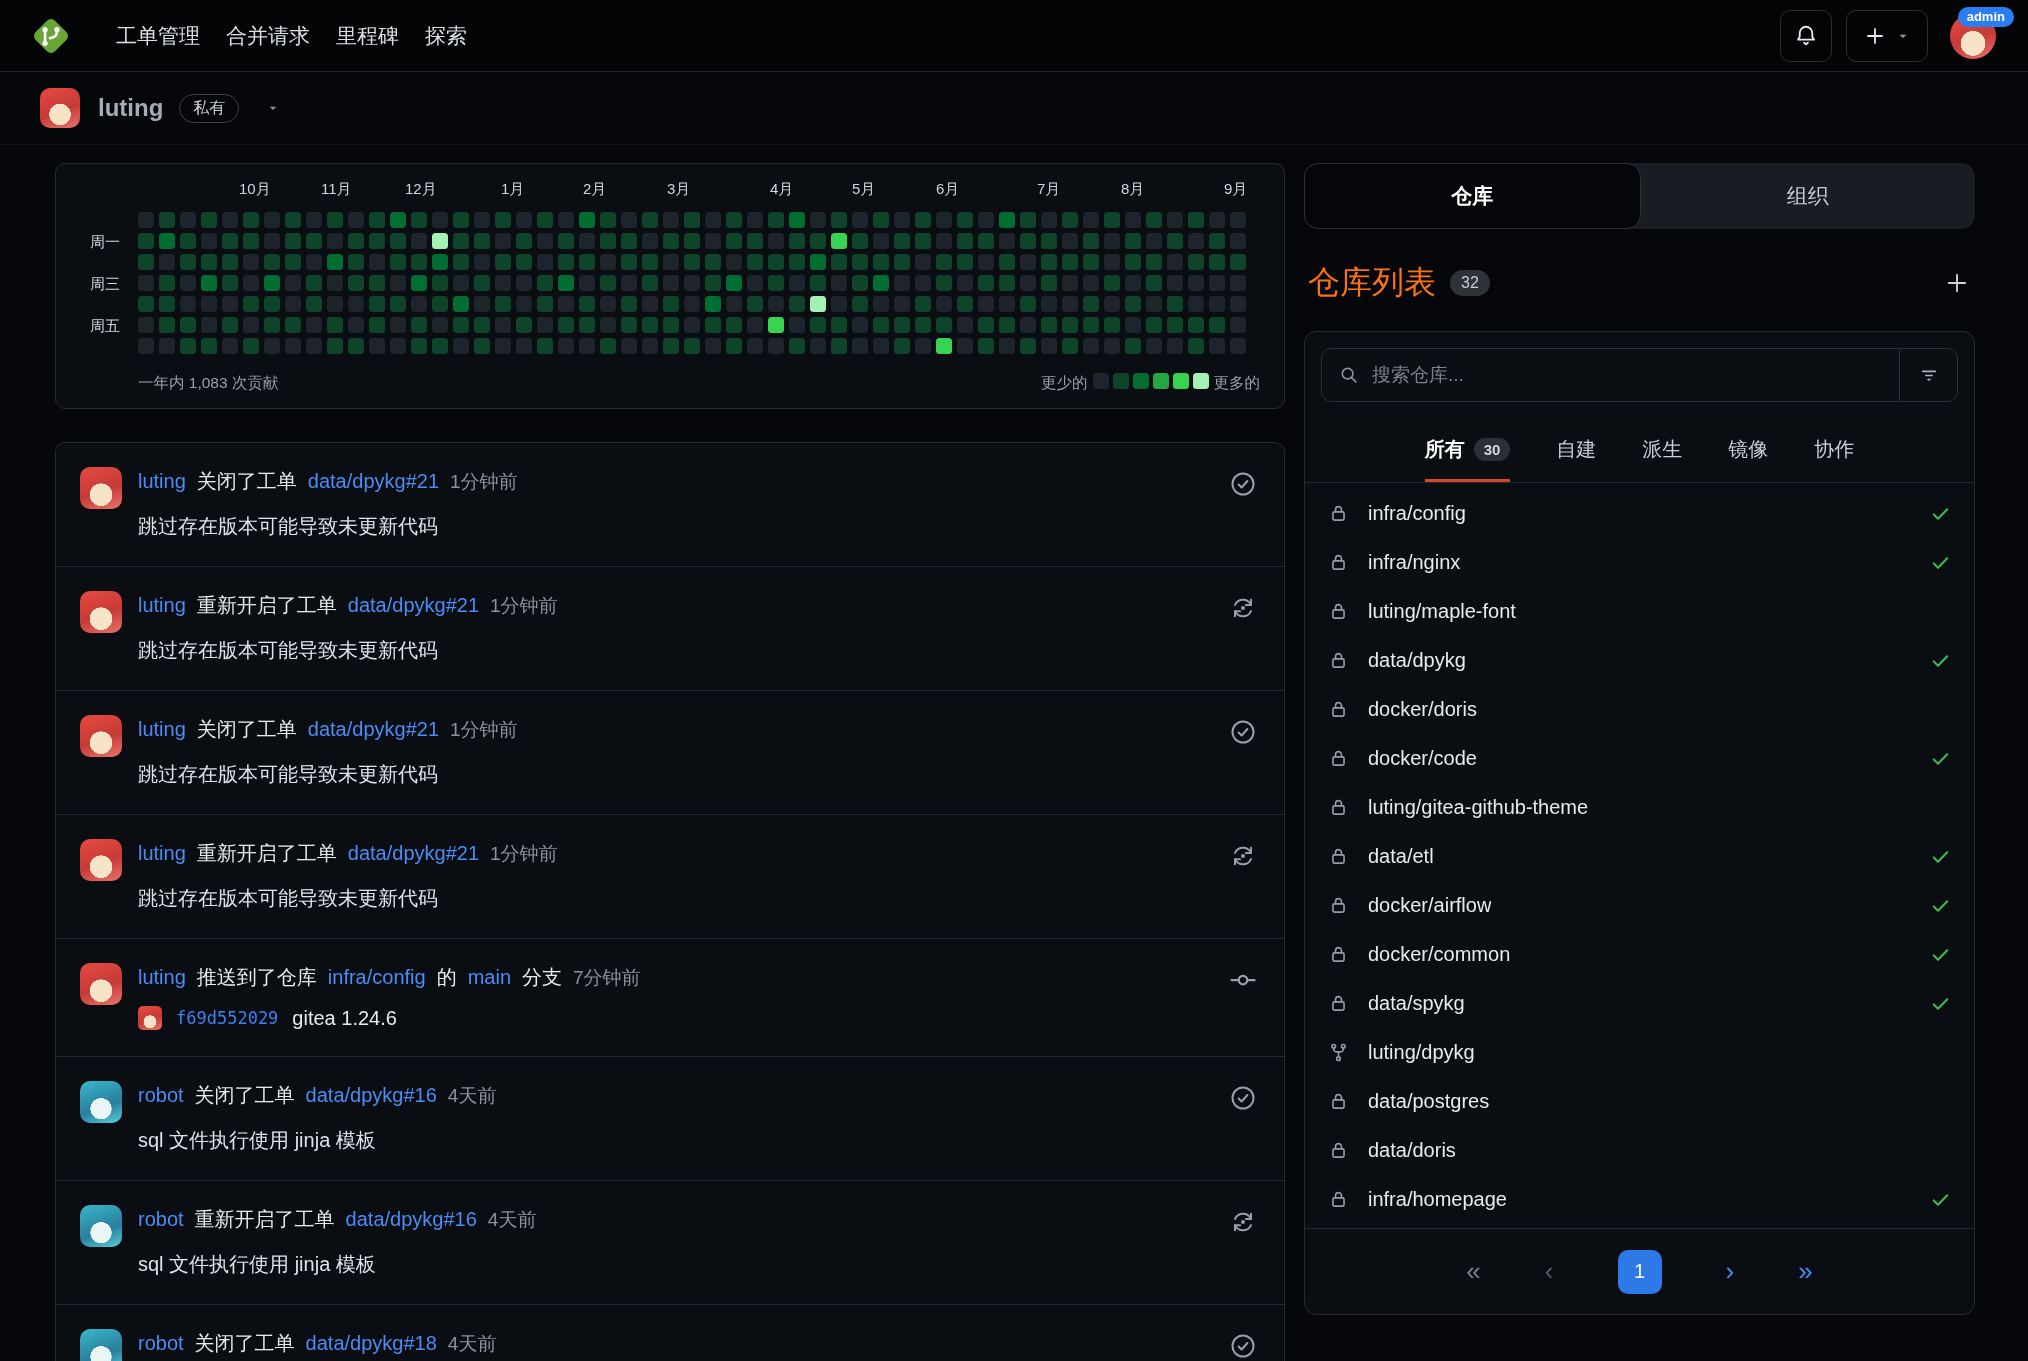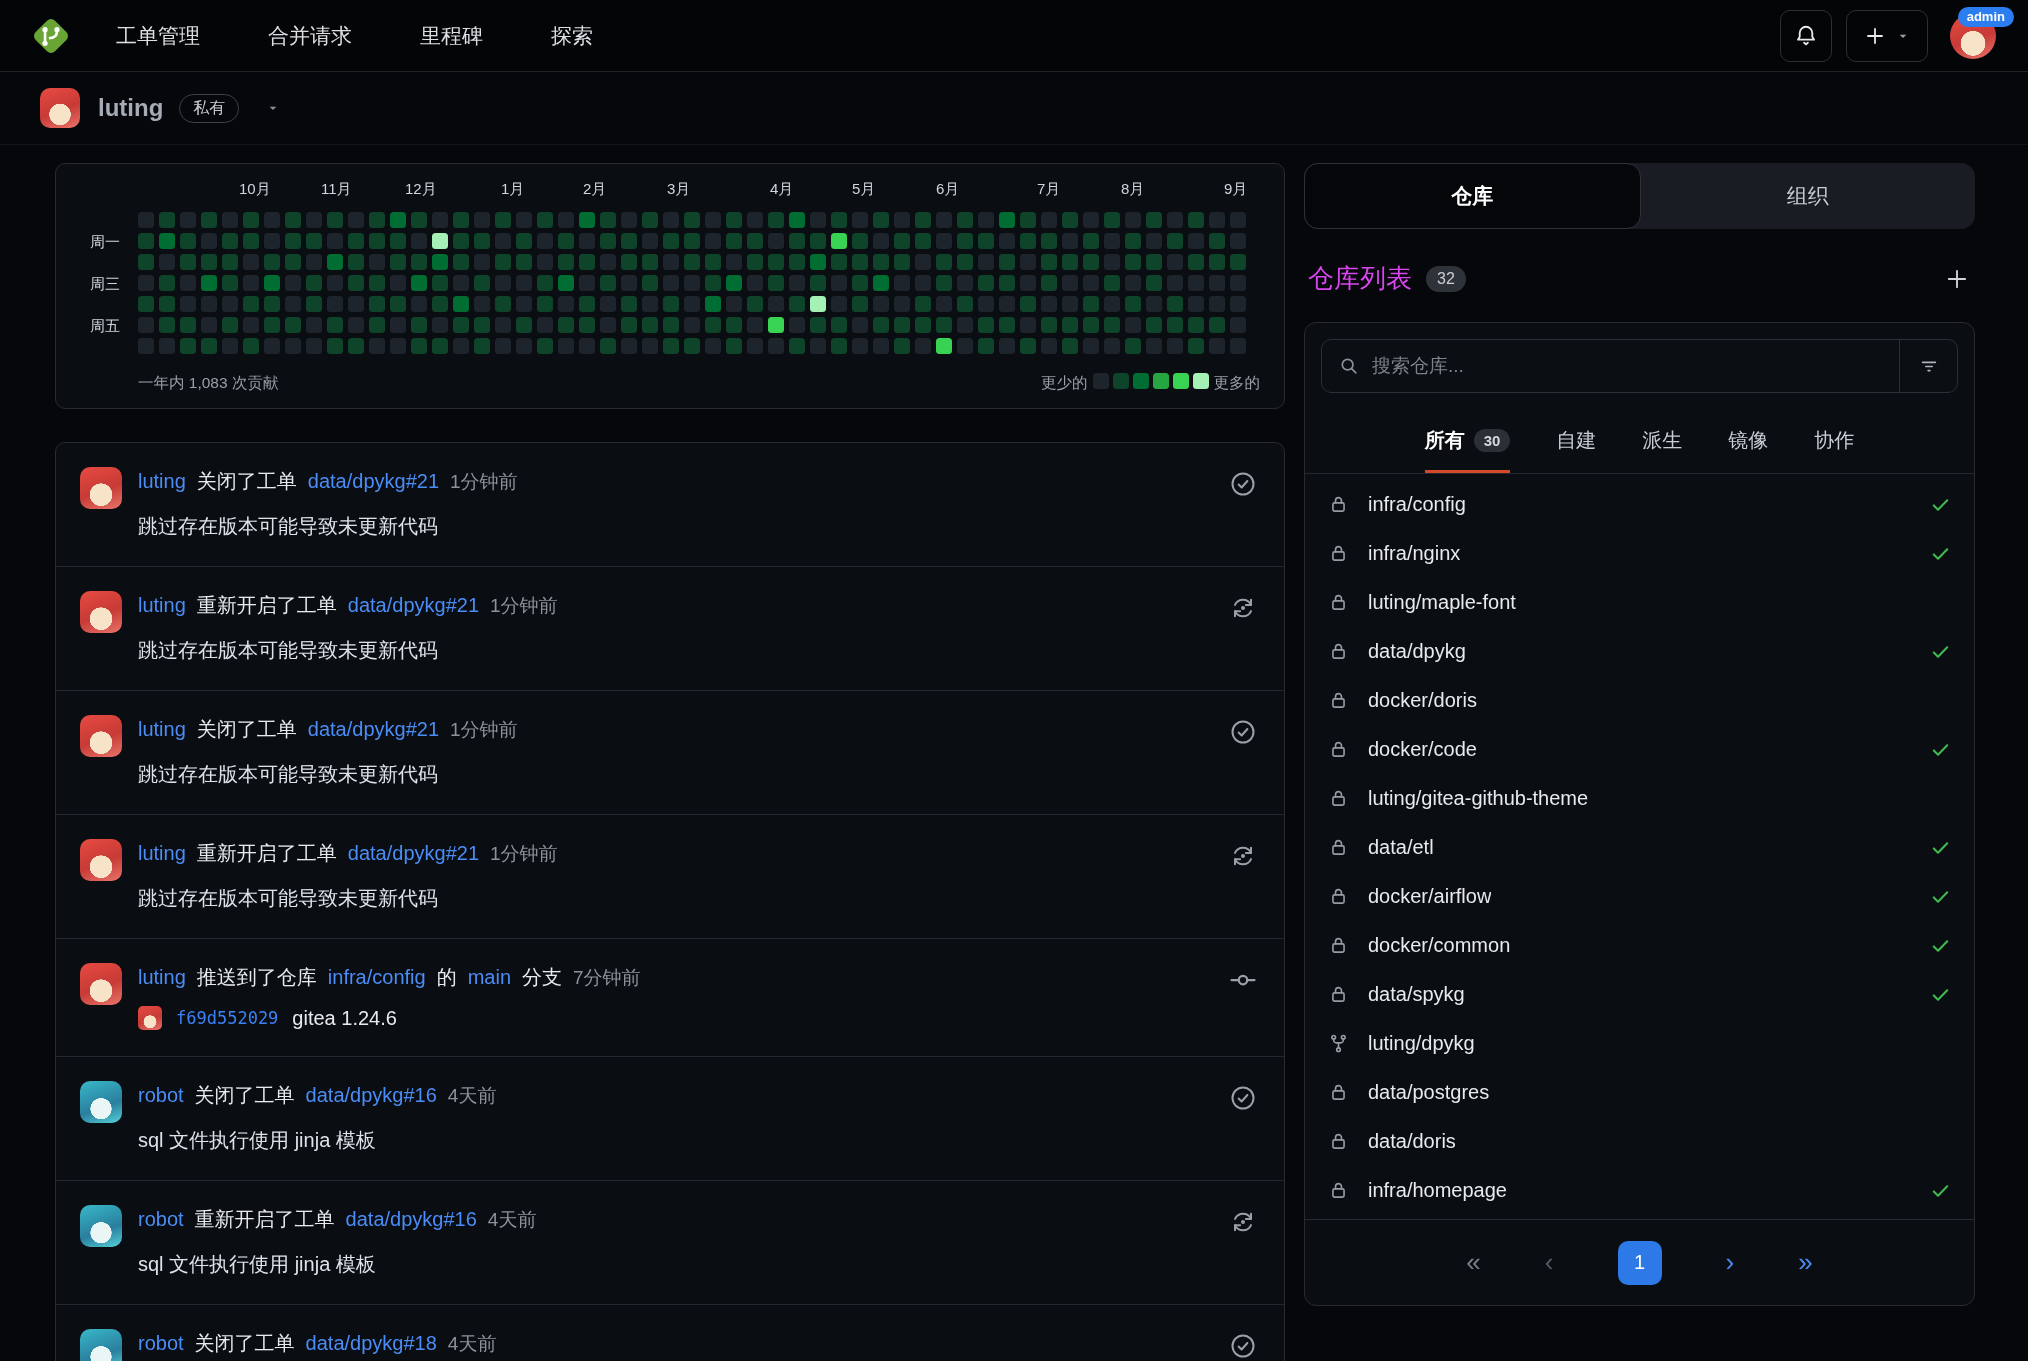--- a/index.html
+++ b/index.html
@@ -13,21 +13,21 @@
   .link { color:#4b8df6; cursor:pointer; }
   svg { display:block; }
 
   
   .navbar {
     height:72px; display:flex; align-items:center;
     padding:0 26px 0 30px; background:#030507;
     border-bottom:1px solid #1f242a;
   }
   .logo { width:42px; height:42px; margin-right:44px; }
-  .nav-links { display:flex; gap:68px; align-items:center; }
+  .nav-links { display:flex; gap:26px; align-items:center; }
   .nav-link { color:#dcdfe4; font-size:21px; cursor:pointer; }
   .nav-spacer { flex:1; }
   .nav-btn {
     width:52px; height:52px; border:1px solid #2b3037; border-radius:10px;
     display:flex; align-items:center; justify-content:center;
     color:#e6e9ee; background:transparent; margin-left:14px; cursor:pointer;
   }
   .nav-btn.wide { width:82px; gap:8px; }
   .caret { color:#9aa0a8; }
   .nav-avatar-wrap { position:relative; margin-left:22px; margin-right:6px; }
@@ -103,21 +103,21 @@
   
   .seg-tabs { display:flex; background:#191d23; border-radius:14px; height:66px; }
   .seg-tab {
     flex:1; display:flex; align-items:center; justify-content:center;
     font-size:21px; color:#c9cdd4; cursor:pointer; border-radius:14px;
   }
   .seg-tab.active {
     background:#04060a; border:1px solid #2c3138; color:#ffffff; font-weight:bold;
   }
   .repo-head { display:flex; align-items:center; margin-top:32px; padding:0 4px; }
-  .repo-head-title { font-size:26px; color:#d946ef; }
+  .repo-head-title { font-size:32px; color:#f97316; }
   .repo-count-badge {
     margin-left:14px; background:#2e333a; color:#c9ced6; border-radius:16px;
     padding:4px 11px; font-size:16px; line-height:18px;
   }
   .repo-add { margin-left:auto; color:#d0d4da; cursor:pointer; }
 
   .repo-card { margin-top:26px; border-radius:12px; overflow:hidden; }
   .repo-search-row { padding:16px 16px 8px 16px; }
   .search-box {
     display:flex; align-items:center; height:54px;

